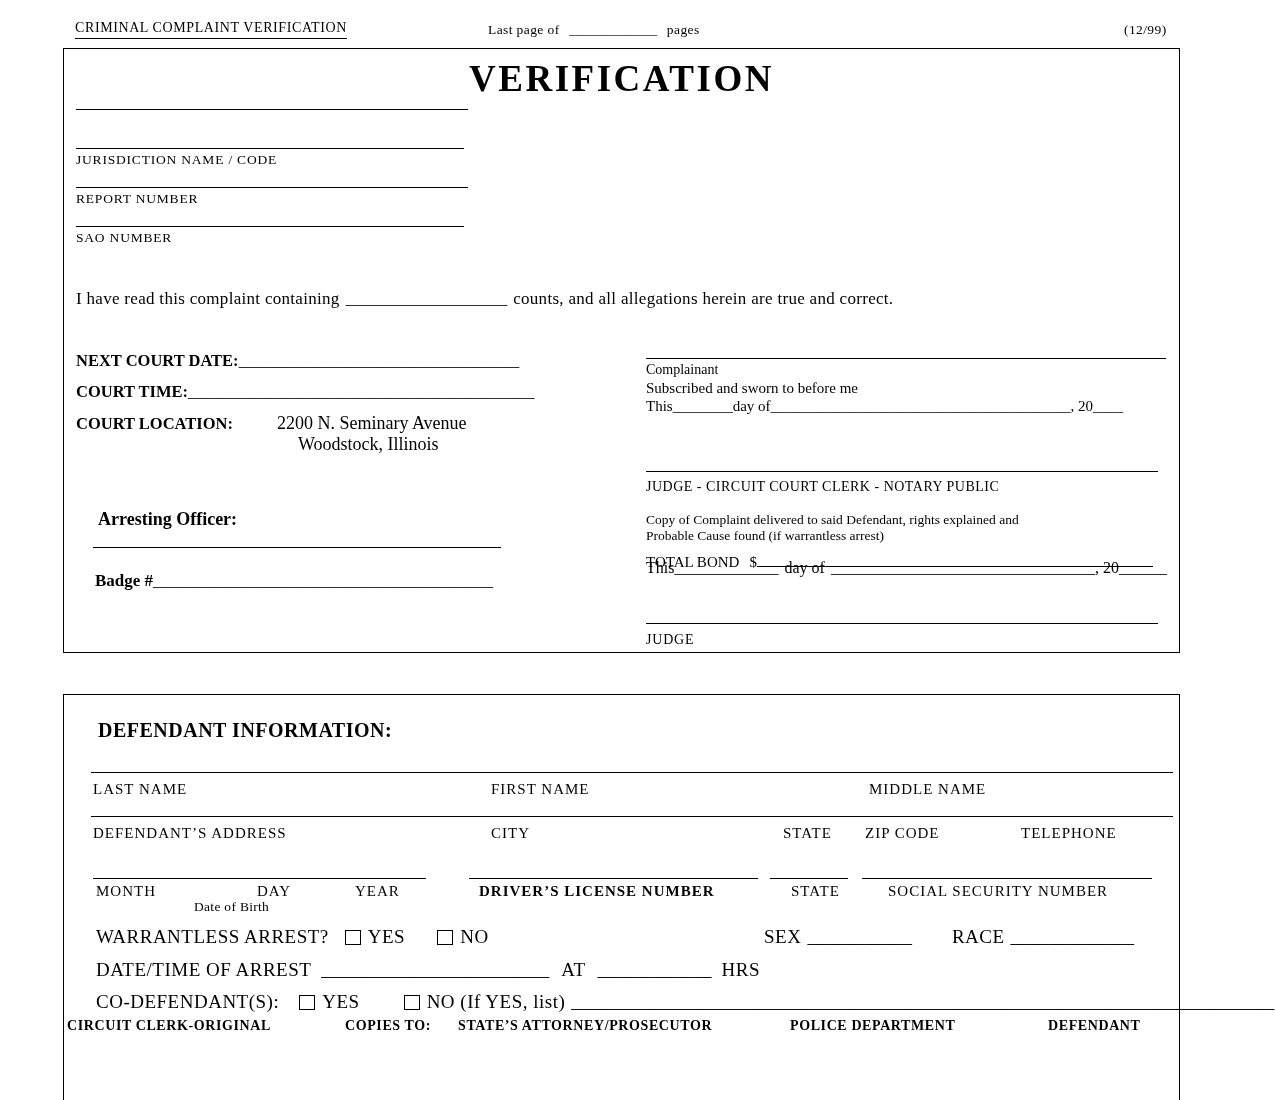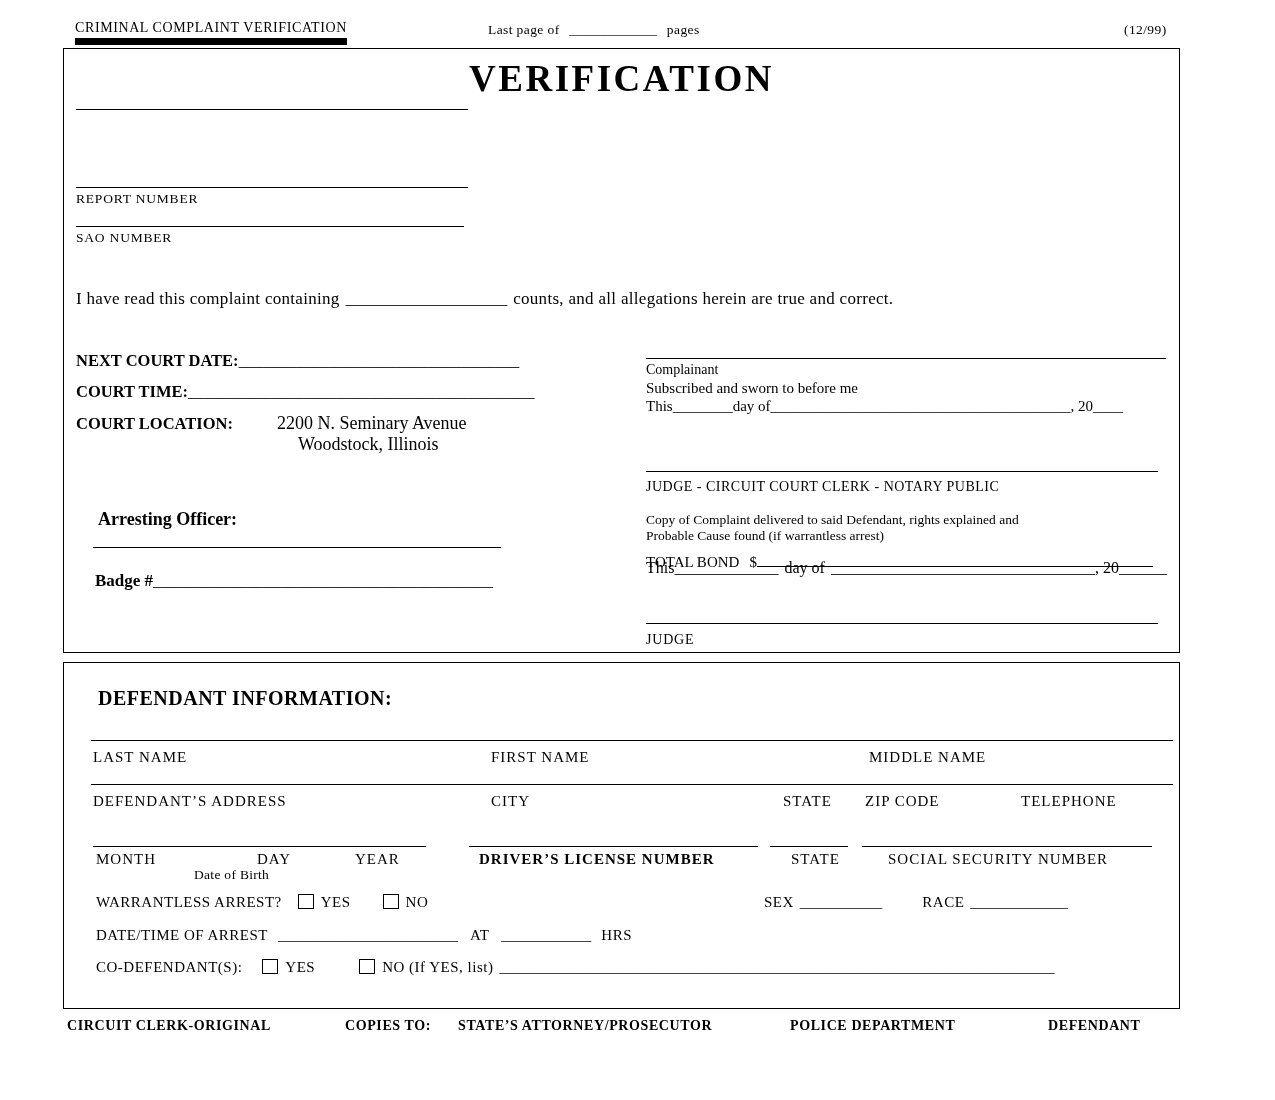--- a/index.html
+++ b/index.html
@@ -4,38 +4,38 @@
 <style>
   * { margin:0; padding:0; box-sizing:border-box; }
   html,body { background:#fff; }
   .page {
     position:relative; width:1275px; height:1100px; background:#ffffff;
     font-family:"Liberation Serif", serif; color:#000; overflow:hidden;
   }
   .abs { position:absolute; }
   .vbox, .dbox { border:1.6px solid #000; background:#fff; }
   .hdr { font-size:13.5px; letter-spacing:0.4px; }
-  .hdr-left { font-size:14px; letter-spacing:0.6px; border-bottom:7px solid #000000; padding-bottom:2px; }
+  .hdr-left { font-size:14px; letter-spacing:0.6px; border-bottom:1px solid #000000; padding-bottom:2px; }
   .vtitle { text-align:center; margin-top:8px; font-size:37px; font-weight:bold; letter-spacing:2.5px; }
   .wline { border-top:1.3px solid #000; height:0; }
   .rule  { border-top:1.6px solid #000; height:0; }
   .flabel { font-size:13.5px; letter-spacing:0.8px; margin-top:3px; }
   .stmt { font-size:17px; letter-spacing:0.3px; white-space:nowrap; }
   .bl { font-size:16.5px; white-space:nowrap; }
   .b { font-weight:bold; }
   .loc { font-size:18px; }
   .blank { letter-spacing:0; }
   .mx6 { margin:0 6px; }
   .rc { font-size:15px; white-space:nowrap; }
   .rc-sm { font-size:13.5px; white-space:nowrap; }
   .rc-c { font-size:14px; text-align:left; }
   .bond-rule { display:inline-block; width:396px; border-bottom:1.6px solid #000; height:4px; }
   .dtitle { font-size:20px; font-weight:bold; letter-spacing:0.5px; }
   .dlabel { font-size:15px; letter-spacing:1px; white-space:nowrap; }
-  .drow { font-size:15px; letter-spacing:0.5px; white-space:nowrap;text-align:right; }
+  .drow { font-size:19px; letter-spacing:0.5px; white-space:nowrap;text-align:right; }
   .dob-cap { font-size:13.5px; letter-spacing:0.3px; }
   .checkbox { display:inline-block; width:16px; height:15px; border:1.6px solid #000; vertical-align:-2px; margin-right:7px; background:#fff; }
   .foot { font-size:14px; font-weight:bold; letter-spacing:0.6px; white-space:nowrap; }
 </style>
 </head>
 <body>
 
 <div class="page">
 
   <div class="abs hdr" style="left:0; top:20px; width:1275px; height:24px;">
@@ -47,20 +47,24 @@
     </span>
     <span class="abs" style="left:1124px; top:2px;">(12/99)</span>
   </div>
 
   <div class="abs vbox" style="left:63px; top:48px; width:1117px; height:605px;">
 
     <div class="vtitle">VERIFICATION</div>
 
     <div class="abs" style="left:12px; top:60px; width:392px;">
       <div class="wline"></div>
+    </div>
+    <div class="abs" style="left:12px; top:99px; width:388px;">
+      <div class="wline"></div>
+      <div class="flabel">JURISDICTION NAME / CODE</div>
     </div>
     <div class="abs" style="left:12px; top:138px; width:392px;">
       <div class="wline"></div>
       <div class="flabel">REPORT NUMBER</div>
     </div>
     <div class="abs" style="left:12px; top:177px; width:388px;">
       <div class="wline"></div>
       <div class="flabel">SAO NUMBER</div>
     </div>
 
@@ -102,21 +106,21 @@
       <span>TOTAL BOND</span><span style="margin-left:10px;">$</span><span class="bond-rule"></span>
     </div>
     <div class="abs" style="left:582px; top:510px; font-size:16px; white-space:nowrap;">
       <span>This</span><span class="blank">_____________</span><span class="mx6">day of</span><span class="blank">_________________________________</span><span>, 20</span><span class="blank">______</span>
     </div>
 
     <div class="abs rule" style="left:582px; top:574px; width:512px;"></div>
     <div class="abs rc-c" style="left:582px; top:583px; width:512px; letter-spacing:0.8px;">JUDGE</div>
   </div>
 
-  <div class="abs dbox" style="left:63px; top:662px; width:1117px; height:347px;">
+  <div class="abs dbox" style="left:63px; top:694px; width:1117px; height:407px;">
 
     <div class="abs dtitle" style="left:34px; top:24px;">DEFENDANT INFORMATION:</div>
 
     <div class="abs rule" style="left:27px; top:77px; width:1082px;"></div>
     <span class="abs dlabel" style="left:29px; top:86px;">LAST NAME</span>
     <span class="abs dlabel" style="left:427px; top:86px;text-align:right;">FIRST NAME</span>
     <span class="abs dlabel" style="left:805px; top:86px;">MIDDLE NAME</span>
 
     <div class="abs rule" style="left:27px; top:121px; width:1082px;"></div>
     <span class="abs dlabel" style="left:29px; top:130px;">DEFENDANT’S ADDRESS</span>

